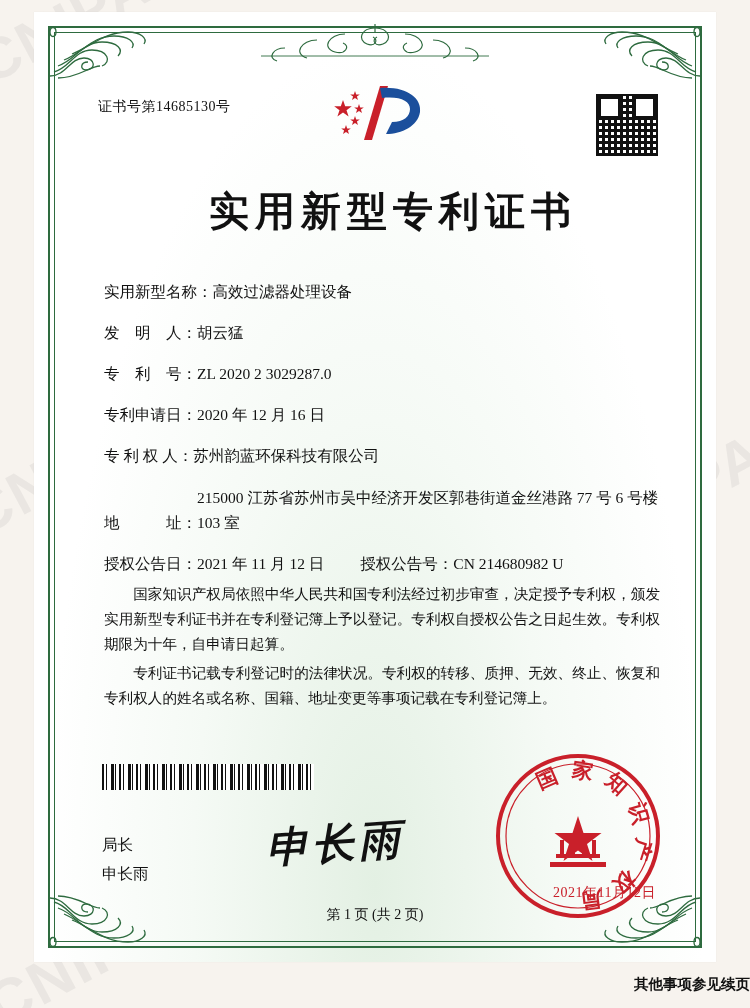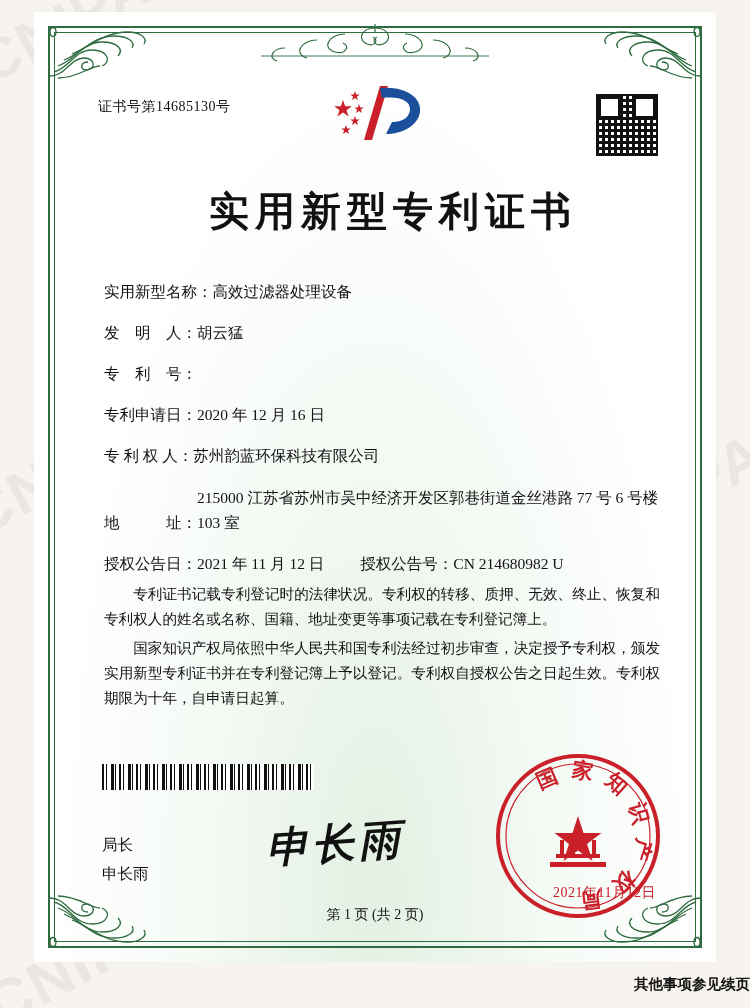--- a/index.html
+++ b/index.html
@@ -364,20 +364,21 @@
       <span class="value">高效过滤器处理设备</span>
     </div>
 
     <div class="row">
       <span class="label">发　明　人：</span>
       <span class="value">胡云猛</span>
     </div>
 
     <div class="row">
       <span class="label">专　利　号：</span>
+      <span class="value">ZL 2020 2 3029287.0</span>
     </div>
 
     <div class="row">
       <span class="label">专利申请日：</span>
       <span class="value">2020 年 12 月 16 日</span>
     </div>
 
     <div class="row">
       <span class="label">专 利 权 人：</span>
       <span class="value">苏州韵蓝环保科技有限公司</span>
@@ -393,22 +394,22 @@
       <span>2021 年 11 月 12 日</span>
       <span class="pubcol">
         <span class="label">授权公告号：</span>
         <span>CN 214680982 U</span>
       </span>
     </div>
 
   </div>
 
   <div class="paras">
+    <p>国家知识产权局依照中华人民共和国专利法经过初步审查，决定授予专利权，颁发实用新型专利证书并在专利登记簿上予以登记。专利权自授权公告之日起生效。专利权期限为十年，自申请日起算。</p>
     <p>专利证书记载专利登记时的法律状况。专利权的转移、质押、无效、终止、恢复和专利权人的姓名或名称、国籍、地址变更等事项记载在专利登记簿上。</p>
-    <p>国家知识产权局依照中华人民共和国专利法经过初步审查，决定授予专利权，颁发实用新型专利证书并在专利登记簿上予以登记。专利权自授权公告之日起生效。专利权期限为十年，自申请日起算。</p>
   </div>
 
   <div class="barcode"></div>
 
   <div class="sig-label">
     <div>局长</div>
     <div>申长雨</div>
   </div>
   <div class="sig-script">申长雨</div>
 

